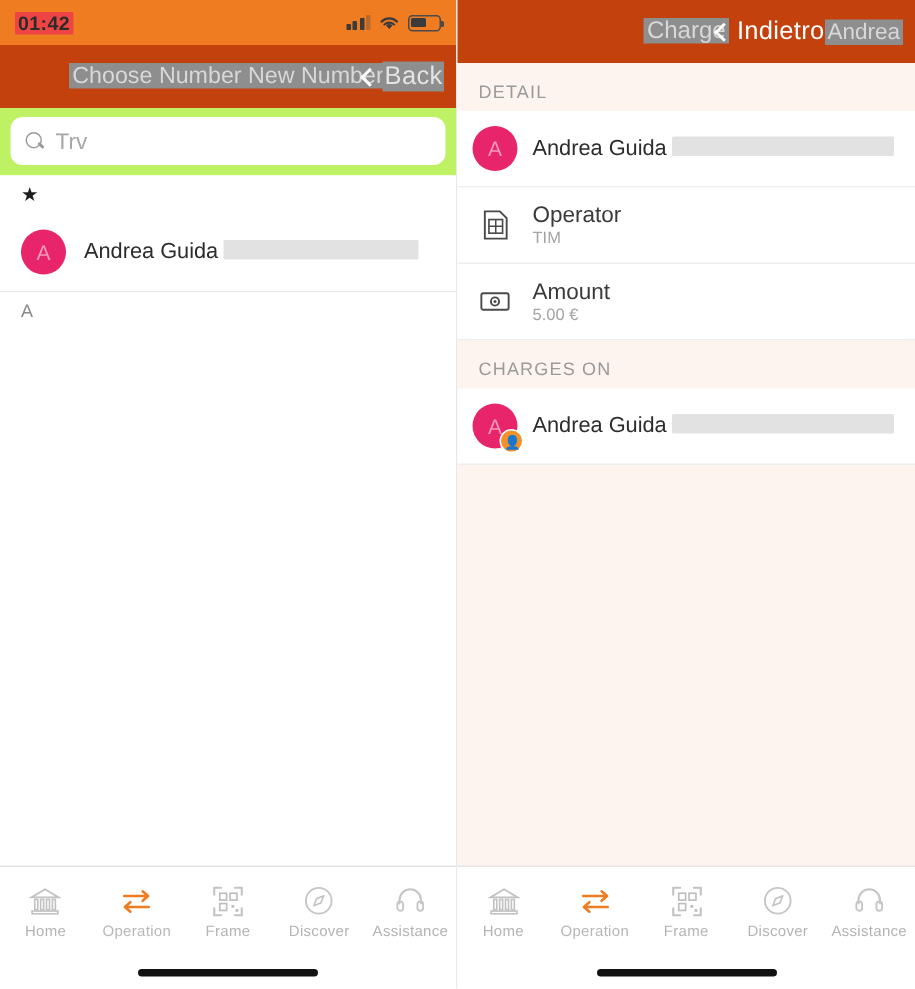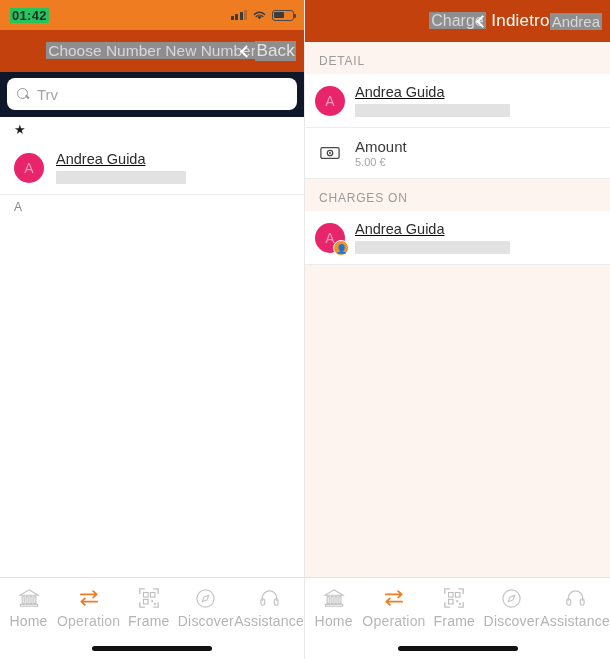--- a/index.html
+++ b/index.html
@@ -16,21 +16,21 @@
 
   
   .statusbar {
     height: 30px; background: #f07c22; flex: 0 0 30px;
     display: flex; align-items: center; justify-content: space-between;
     padding: 0 10px; color: #3d3d3d;
   }
   .status-left { display: flex; align-items: center; gap: 4px; }
   .status-time {
     font-size: 13px; font-weight: bold; letter-spacing: 0.3px;
-    background: #22c55e; color: #2b2b2b; padding: 0 2px; border-radius: 1px;
+    background: #ef4444; color: #2b2b2b; padding: 0 2px; border-radius: 1px;
   }
   .loc-arrow { display: inline-block; }
   .status-right { display: flex; align-items: center; gap: 5px; }
   .carrier-chip {
     font-size: 11px; font-weight: bold; color: #3a3a3a;
     background: #9a9a9a; padding: 0 2px; border-radius: 1px; letter-spacing: 0.5px;
   }
   .bars { display: flex; align-items: flex-end; gap: 1.5px; height: 10px; }
   .bars i { display: block; width: 3px; background: #3b3b3b; border-radius: 0.5px; }
   .bars i:nth-child(1) { height: 4px; }
@@ -67,21 +67,21 @@
     font-size: 16px; color: #d8d8d8; pointer-events: none;
   }
   .nav-title span { background: #8e8e8e; padding: 0 2px; }
   .nav-title.wide { font-size: 15.5px; }
   .nav-action {
     font-size: 15px; color: #d8d8d8; background: #8e8e8e;
     padding: 0 2px; cursor: pointer; z-index: 2;
   }
 
   
-  .search-wrap { background: #0f172a; padding: 6px 7px 7px 7px; flex: 0 0 auto; }
+  .search-wrap { background: #bef264; padding: 6px 7px 7px 7px; flex: 0 0 auto; }
   .search-field {
     height: 32px; background: #ffffff; border-radius: 8px;
     display: flex; align-items: center; gap: 7px; padding: 0 10px;
   }
   .search-icon { width: 13px; height: 13px; position: relative; flex: 0 0 13px; }
   .search-icon::before {
     content: ""; position: absolute; left: 0; top: 0; width: 9px; height: 9px;
     border: 1.5px solid #9a9a9a; border-radius: 50%;
   }
   .search-icon::after {
@@ -110,21 +110,21 @@
   .avatar.with-badge::after {
     content: ""; position: absolute; right: -4px; bottom: -3px;
     width: 14px; height: 14px; border-radius: 50%;
     background: #f0922a; border: 1.5px solid #ffffff;
   }
   .avatar .badge-glyph {
     position: absolute; right: -4px; bottom: -3px; width: 14px; height: 14px;
     display: flex; align-items: center; justify-content: center;
     font-size: 9px; color: #ffffff; z-index: 2;
   }
-  .row-text { display: flex; flex-direction: column; gap: 4px; flex: 1 1 auto; min-width: 0; text-decoration: underline; }
+  .row-text { display: flex; flex-direction: row; gap: 4px; flex: 1 1 auto; min-width: 0; }
   .row-title { font-size: 14.5px; color: #2c2c2c; white-space: nowrap; }
   .redacted { height: 13px; width: 130px; background: #e2e2e2; border-radius: 1px; }
   .redacted.w-wide { width: 155px; }
 
   
   .detail-body { flex: 1 1 auto; background: #fdf4ef; overflow: hidden; }
   .detail-section-header {
     height: 32px; display: flex; align-items: flex-end; padding: 0 14px 6px 14px;
     font-size: 12px; color: #9a9a9a; letter-spacing: 0.8px; background: #fdf4ef; border-radius: 10px;
   }
@@ -143,21 +143,21 @@
   
   .tabbar {
     flex: 0 0 60px; height: 60px; border-top: 1px solid #e4e4e4;
     background: #ffffff; display: flex; align-items: center;
   }
   .tab {
     flex: 1 1 0; display: flex; flex-direction: column;
     align-items: center; justify-content: center; gap: 3px; cursor: pointer;
   }
   .tab-icon { height: 24px; display: flex; align-items: center; justify-content: center; }
-  .tab-label { font-size: 14px; color: #b4b4b4; letter-spacing: 0.2px; }
+  .tab-label { font-size: 10px; color: #b4b4b4; letter-spacing: 0.2px; }
   .tab.active .tab-label { color: #b8b8b8; }
   .home-indicator-wrap { flex: 0 0 22px; display: flex; align-items: center; justify-content: center; background: #ffffff; }
   .home-indicator { width: 120px; height: 5px; border-radius: 3px; background: #121212; }
 </style>
 </head>
 <body>
 
 <div class="screens">
 
   <div class="screen left">
@@ -304,20 +304,33 @@
             <span class="avatar">
               <span>A</span>
             </span>
           </span>
           <div class="row-text">
             <span class="row-title">Andrea Guida</span>
             <span class="redacted w-wide"></span>
           </div>
         </div>
 
+        <div class="detail-row">
+          <span class="detail-icon">
+            <svg width="17" height="20" viewBox="0 0 18 22">
+              <path d="M1 1 H12 L17 6 V21 H1 Z" fill="none" stroke="#4a4a4a" stroke-width="1.4"></path>
+              <rect x="4" y="7" width="10" height="10" fill="none" stroke="#4a4a4a" stroke-width="1.2"></rect>
+              <path d="M9 7 V17 M4 12 H14" stroke="#4a4a4a" stroke-width="1.1"></path>
+            </svg>
+          </span>
+          <div class="row-main">
+            <span class="detail-label">Operator</span>
+            <span class="detail-sub">TIM</span>
+          </div>
+        </div>
 
         <div class="detail-row">
           <span class="detail-icon">
             <svg width="20" height="16" viewBox="0 0 22 16">
               <rect x="1" y="2" width="20" height="12" rx="1.5" fill="none" stroke="#4a4a4a" stroke-width="1.4"></rect>
               <circle cx="11" cy="8" r="3" fill="none" stroke="#4a4a4a" stroke-width="1.4"></circle>
               <circle cx="11" cy="8" r="1.1" fill="#4a4a4a"></circle>
             </svg>
           </span>
           <div class="row-main">

